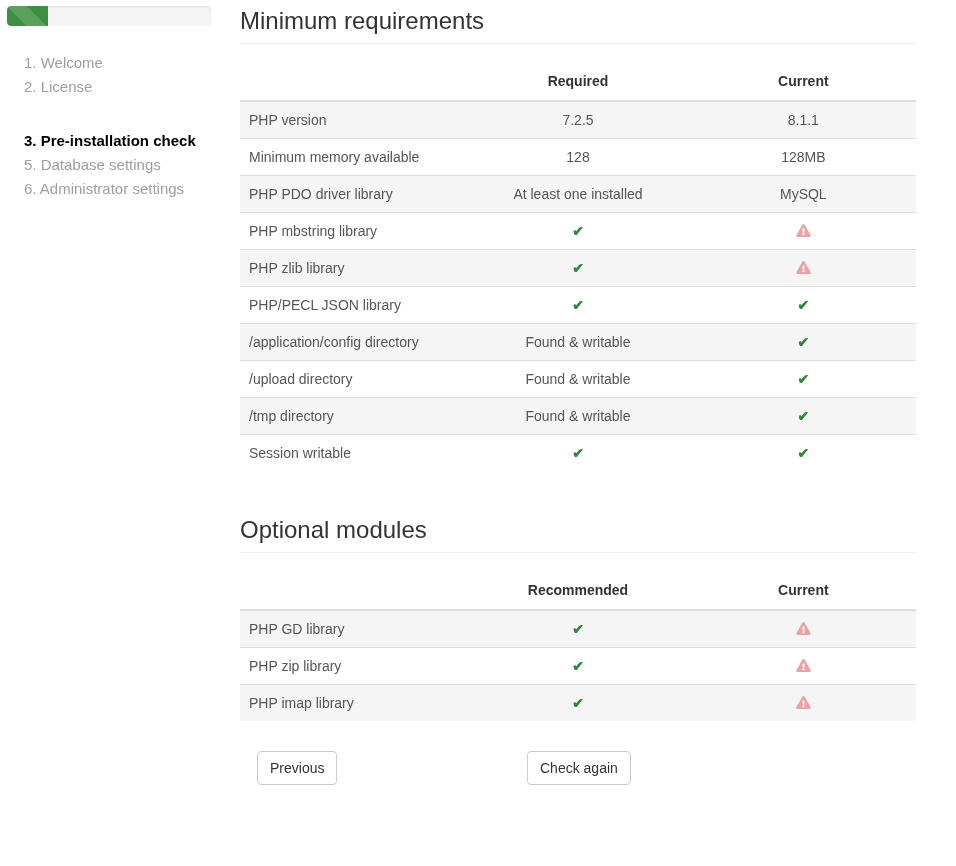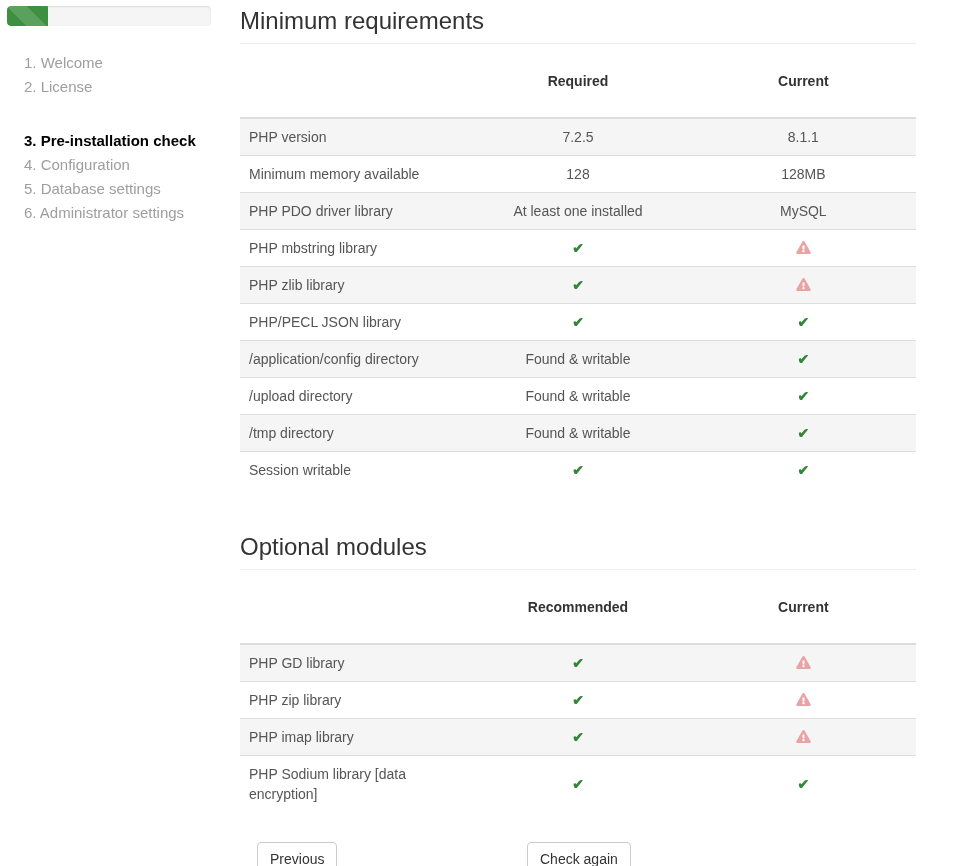--- a/index.html
+++ b/index.html
@@ -23,21 +23,21 @@
   .steps li.active{color:#000;font-weight:bold;margin-top:30px;}
 
   
   .content{position:absolute;left:240px;top:6px;width:676px;}
   .section h2{font-size:24px;font-weight:400;color:#333;margin:0;
     padding:3px 0 11px;border-bottom:1px solid #eee;line-height:23px;}
   .section + .section{margin-top:44px;}
   table{width:100%;border-collapse:collapse;table-layout:fixed;}
   col{width:33.33%;}
   thead th{font-size:14px;color:#333;font-weight:bold;text-align:center;
-    padding:29px 8px 27px;border-bottom:2px solid #ddd;line-height:17px;}
+    padding:29px 8px 10px;border-bottom:2px solid #ddd;line-height:17px;}
   thead th:first-child{text-align:left;}
   tbody td{font-size:14px;color:#555;padding:8px;border-top:1px solid #ddd;
     text-align:center;vertical-align:middle;line-height:20px;}
   tbody td:first-child{text-align:left;padding-left:9px;}
   tbody tr:nth-child(odd){background:#f5f5f5;}
   .check-icon{font-weight:bold;font-size:14px;line-height:20px;display:inline-block;}
   .warning-icon-svg{vertical-align:-1px;}
 
   
   .footer{position:relative;margin-top:30px;height:40px;}
@@ -51,21 +51,20 @@
 <body>
 
 <aside class="sidebar">
   <div class="progress">
     <div class="progress-fill" style="width: 20%;"></div>
   </div>
   <ul class="steps">
       <li>1. Welcome</li>
       <li>2. License</li>
       <li class="active">3. Pre-installation check</li>
-      <li>4. Configuration</li>
       <li>5. Database settings</li>
       <li>6. Administrator settings</li>
     </ul>
 </aside>
 
 <main class="content">
   <div>
       <section class="section">
         <h2>Minimum requirements</h2>
         <table>
@@ -169,25 +168,20 @@
                   <path fill="#e8a4a4" d="M569.5 440C588 472 564.8 512 527.9 512H48.1c-36.9 0-60-40.1-41.6-72L246.4 24c18.5-32 64.7-32 83.2 0l239.9 416zM288 354c-25.4 0-46 20.6-46 46s20.6 46 46 46 46-20.6 46-46-20.6-46-46-46zm-43.7-165.3l7.4 136c.3 6.4 5.6 11.3 12 11.3h48.5c6.4 0 11.6-5 12-11.3l7.4-136c.4-6.9-5.1-12.7-12-12.7h-63.4c-6.9 0-12.4 5.8-12 12.7z"></path>
                 </svg></td>
             </tr>
             <tr>
               <td>PHP imap library</td>
               <td><span class="check-icon" style="color:#328637">✔</span></td>
               <td><svg class="warning-icon-svg" width="15" height="13" viewBox="0 0 576 512">
                   <path fill="#e8a4a4" d="M569.5 440C588 472 564.8 512 527.9 512H48.1c-36.9 0-60-40.1-41.6-72L246.4 24c18.5-32 64.7-32 83.2 0l239.9 416zM288 354c-25.4 0-46 20.6-46 46s20.6 46 46 46 46-20.6 46-46-20.6-46-46-46zm-43.7-165.3l7.4 136c.3 6.4 5.6 11.3 12 11.3h48.5c6.4 0 11.6-5 12-11.3l7.4-136c.4-6.9-5.1-12.7-12-12.7h-63.4c-6.9 0-12.4 5.8-12 12.7z"></path>
                 </svg></td>
             </tr>
-            <tr>
-              <td>PHP Sodium library [data encryption]</td>
-              <td><span class="check-icon" style="color:#328637">✔</span></td>
-              <td><span class="check-icon" style="color:#328637">✔</span></td>
-            </tr>
           </tbody>
         </table>
       </section>
     </div>
   <div class="footer">
     <button class="btn btn-previous">Previous</button>
     <button class="btn btn-check">Check again</button>
   </div>
 </main>
 

